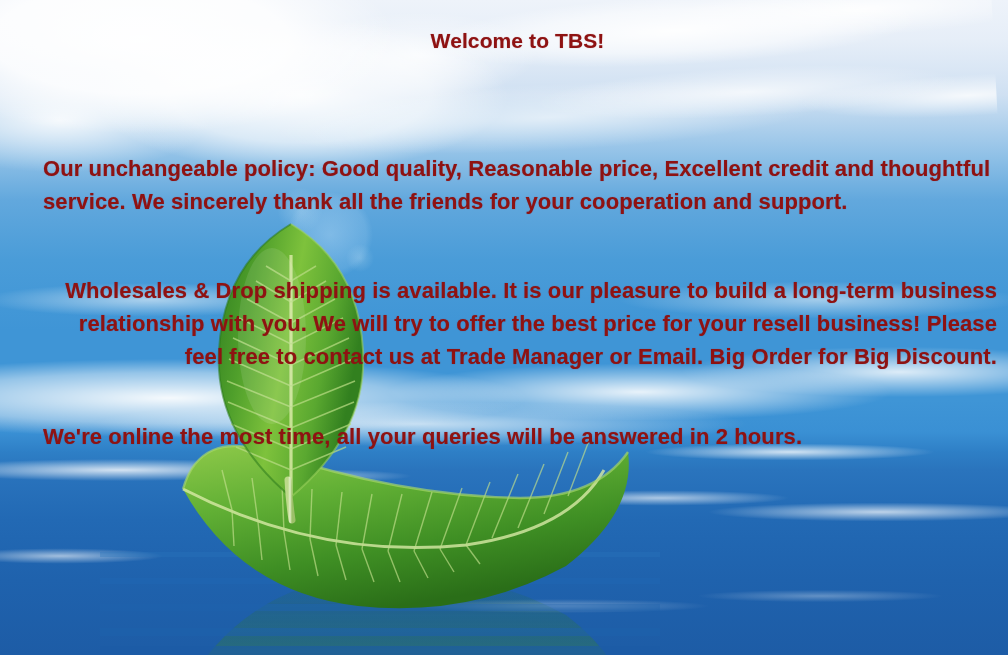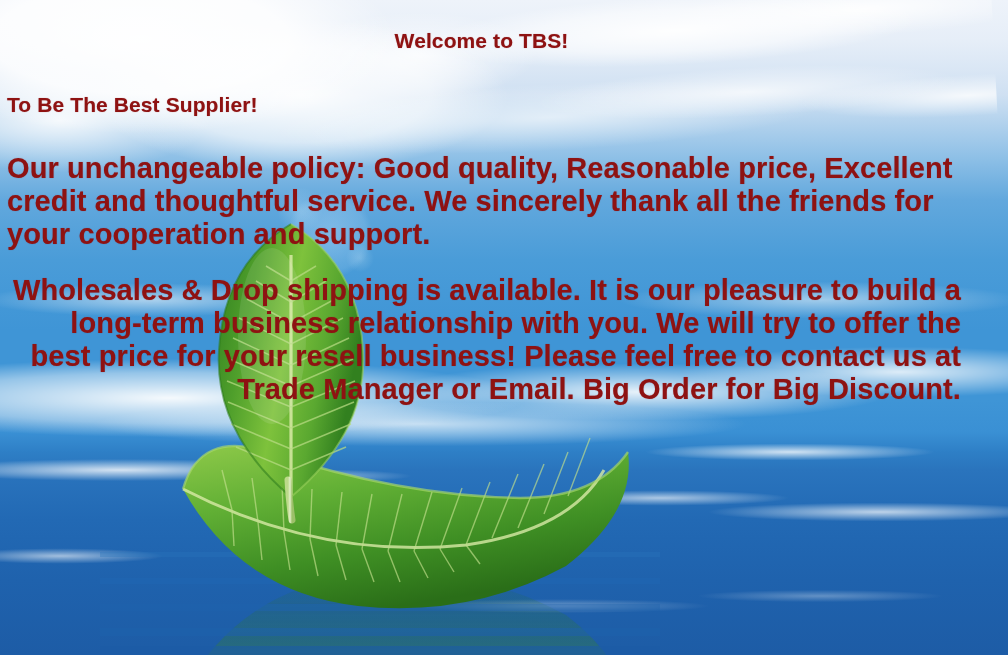--- a/index.html
+++ b/index.html
@@ -96,20 +96,21 @@
   }
 
   
   #leaf-art { position: absolute; left: 0; top: 0; }
 
   
   #text-layer {
     position: absolute;
     inset: 0;
     padding: 11px;
+    margin-left: 36px;
   }
   .tx {
     position: absolute;
     color: #8e1212;
     font-weight: bold;
     letter-spacing: .1px;
     text-shadow: 0 0 1px rgba(140,16,16,.45);
     white-space: pre-wrap;
   }
   #headline {
@@ -122,21 +123,21 @@
   }
   #tagline {
     top: 92px;
     left: 7px;
     font-size: 21px;
     line-height: 26px;
   }
   .para {
     left: 7px;
     width: 954px;
-    font-size: 29px;
+    font-size: 22px;
     line-height: 33px;
   }
   #para-policy   { top: 152px; }
   #para-wholesale{ top: 274px; text-align: right; }
   #para-online   { top: 420px; }
 </style>
 </head>
 <body>
 
 <div id="banner">
@@ -268,21 +269,21 @@
 
       <ellipse cx="272" cy="336" rx="34" ry="88" fill="#ffffff" opacity=".10"></ellipse>
     </g>
 
     <path d="M288 480 Q289 500 292 520" stroke="url(#gStem)" stroke-width="7" fill="none" stroke-linecap="round"></path>
   </svg>
 
   <div id="text-layer">
     <div class="tx" id="headline">Welcome to TBS!</div>
 
-    <div class="tx" id="tagline">To Be The Best Supplier!</div>
 
     <div class="tx para" id="para-policy">Our unchangeable policy: Good quality, Reasonable price, Excellent credit and thoughtful service. We sincerely thank all the friends for your cooperation and support.</div>
 
     <div class="tx para" id="para-wholesale">Wholesales &amp; Drop shipping is available. It is our pleasure to build a long-term business relationship with you. We will try to offer the best price for your resell business! Please feel free to contact us at Trade Manager or Email. Big Order for Big Discount.</div>
 
+    <div class="tx para" id="para-online">We're online the most time, all your queries will be answered in 2 hours.</div>
   </div>
 
 </div>
 
 </body></html>

